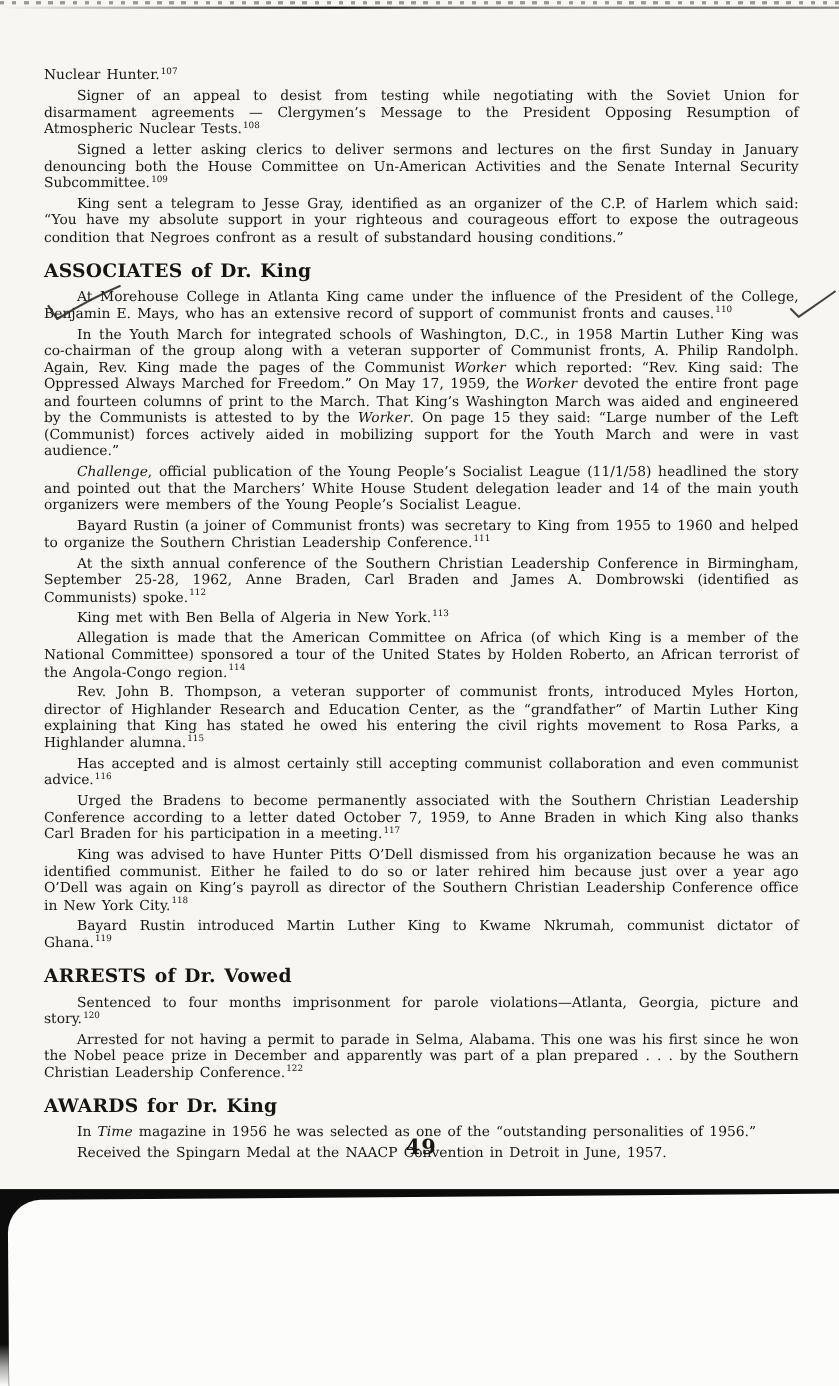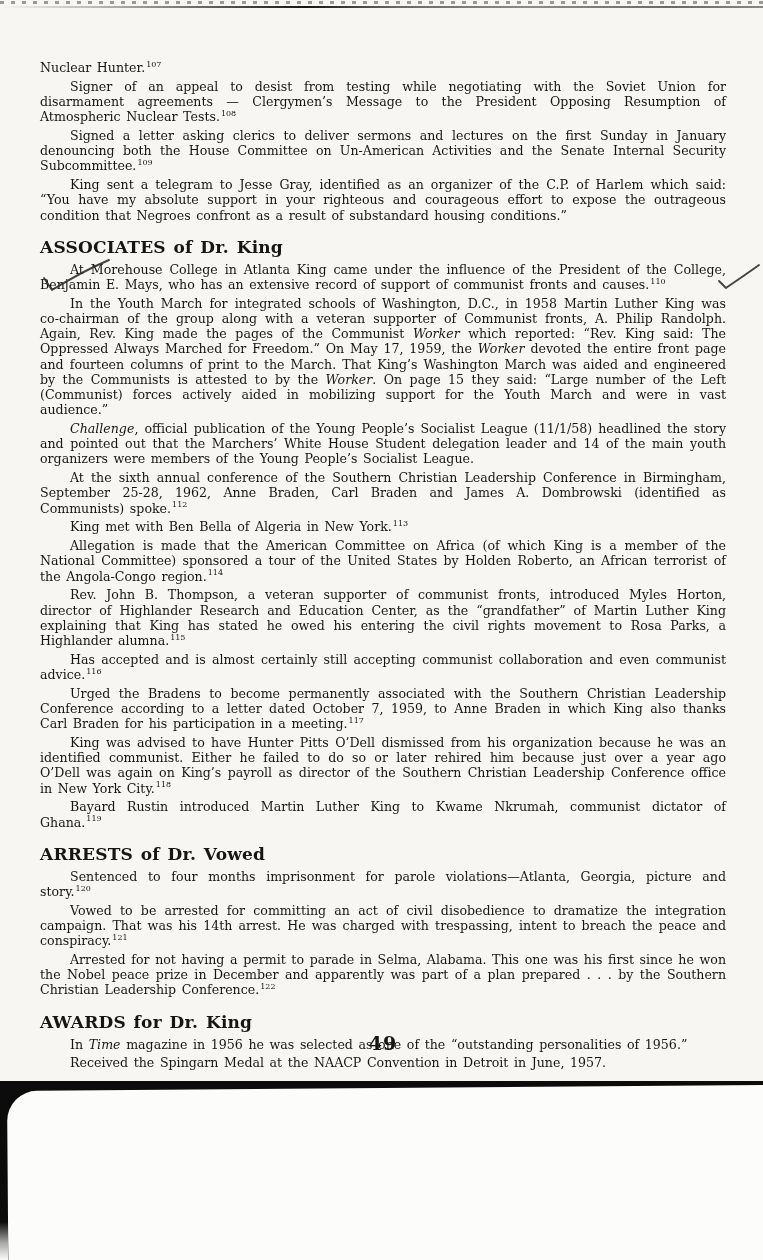--- a/index.html
+++ b/index.html
@@ -70,31 +70,31 @@
 
 <div class="page-text" id="blocks">
     <p class="no-indent"><span>Nuclear Hunter.</span><sup class="fn">107</sup></p>
     <p><span>Signer of an appeal to desist from testing while negotiating with the Soviet Union for disarmament agreements — Clergymen’s Message to the President Opposing Resumption of Atmospheric Nuclear Tests.</span><sup class="fn">108</sup></p>
     <p><span>Signed a letter asking clerics to deliver sermons and lectures on the first Sunday in January denouncing both the House Committee on Un-American Activities and the Senate Internal Security Subcommittee.</span><sup class="fn">109</sup></p>
     <p><span>King sent a telegram to Jesse Gray, identified as an organizer of the C.P. of Harlem which said: “You have my absolute support in your righteous and courageous effort to expose the outrageous condition that Negroes confront as a result of substandard housing conditions.”</span></p>
     <h2><span>ASSOCIATES of Dr. King</span></h2>
     <p><span>At Morehouse College in Atlanta King came under the influence of the President of the College, Benjamin E. Mays, who has an extensive record of support of communist fronts and causes.</span><sup class="fn">110</sup></p>
     <p><span>In the Youth March for integrated schools of Washington, D.C., in 1958 Martin Luther King was co-chairman of the group along with a veteran supporter of Communist fronts, A. Philip Randolph. Again, Rev. King made the pages of the Communist </span><em>Worker</em><span> which reported: “Rev. King said: The Oppressed Always Marched for Freedom.” On May 17, 1959, the </span><em>Worker</em><span> devoted the entire front page and fourteen columns of print to the March. That King’s Washington March was aided and engineered by the Communists is attested to by the </span><em>Worker</em><span>. On page 15 they said: “Large number of the Left (Communist) forces actively aided in mobilizing support for the Youth March and were in vast audience.”</span></p>
     <p><em>Challenge</em><span>, official publication of the Young People’s Socialist League (11/1/58) headlined the story and pointed out that the Marchers’ White House Student delegation leader and 14 of the main youth organizers were members of the Young People’s Socialist League.</span></p>
+    <p><span>Bayard Rustin (a joiner of Communist fronts) was secretary to King from 1955 to 1960 and helped to organize the Southern Christian Leadership Conference.</span><sup class="fn">111</sup></p>
     <p><span>At the sixth annual conference of the Southern Christian Leadership Conference in Birmingham, September 25-28, 1962, Anne Braden, Carl Braden and James A. Dombrowski (identified as Communists) spoke.</span><sup class="fn">112</sup></p>
     <p><span>King met with Ben Bella of Algeria in New York.</span><sup class="fn">113</sup></p>
     <p><span>Allegation is made that the American Committee on Africa (of which King is a member of the National Committee) sponsored a tour of the United States by Holden Roberto, an African terrorist of the Angola-Congo region.</span><sup class="fn">114</sup></p>
     <p><span>Rev. John B. Thompson, a veteran supporter of communist fronts, introduced Myles Horton, director of Highlander Research and Education Center, as the “grandfather” of Martin Luther King explaining that King has stated he owed his entering the civil rights movement to Rosa Parks, a Highlander alumna.</span><sup class="fn">115</sup></p>
     <p><span>Has accepted and is almost certainly still accepting communist collaboration and even communist advice.</span><sup class="fn">116</sup></p>
     <p><span>Urged the Bradens to become permanently associated with the Southern Christian Leadership Conference according to a letter dated October 7, 1959, to Anne Braden in which King also thanks Carl Braden for his participation in a meeting.</span><sup class="fn">117</sup></p>
     <p><span>King was advised to have Hunter Pitts O’Dell dismissed from his organization because he was an identified communist. Either he failed to do so or later rehired him because just over a year ago O’Dell was again on King’s payroll as director of the Southern Christian Leadership Conference office in New York City.</span><sup class="fn">118</sup></p>
     <p><span>Bayard Rustin introduced Martin Luther King to Kwame Nkrumah, communist dictator of Ghana.</span><sup class="fn">119</sup></p>
     <h2><span>ARRESTS of Dr. Vowed</span></h2>
     <p><span>Sentenced to four months imprisonment for parole violations—Atlanta, Georgia, picture and story.</span><sup class="fn">120</sup></p>
-    <p><span>Vowed to be arrested for committing an act of civil disobedience to dramatize the integration campaign. That was his 14th arrest. He was charged with trespassing, intent to breach the peace and conspiracy.</span><sup class="fn">121</sup></p>
     <p><span>Arrested for not having a permit to parade in Selma, Alabama. This one was his first since he won the Nobel peace prize in December and apparently was part of a plan prepared . . . by the Southern Christian Leadership Conference.</span><sup class="fn">122</sup></p>
     <h2><span>AWARDS for Dr. King</span></h2>
     <p><span>In </span><em>Time</em><span> magazine in 1956 he was selected as one of the “outstanding personalities of 1956.”</span></p>
     <p><span>Received the Spingarn Medal at the NAACP Convention in Detroit in June, 1957.</span></p>
   </div>
 
 <svg class="mark" style="left:38px;top:252px;" width="80" height="46" viewBox="0 0 80 46">
   <path d="M 6 26 L 14 38 C 32 27 52 16 71 8"></path>
 </svg>
 <svg class="mark" style="left:714px;top:260px;" width="49" height="32" viewBox="0 0 49 32">

